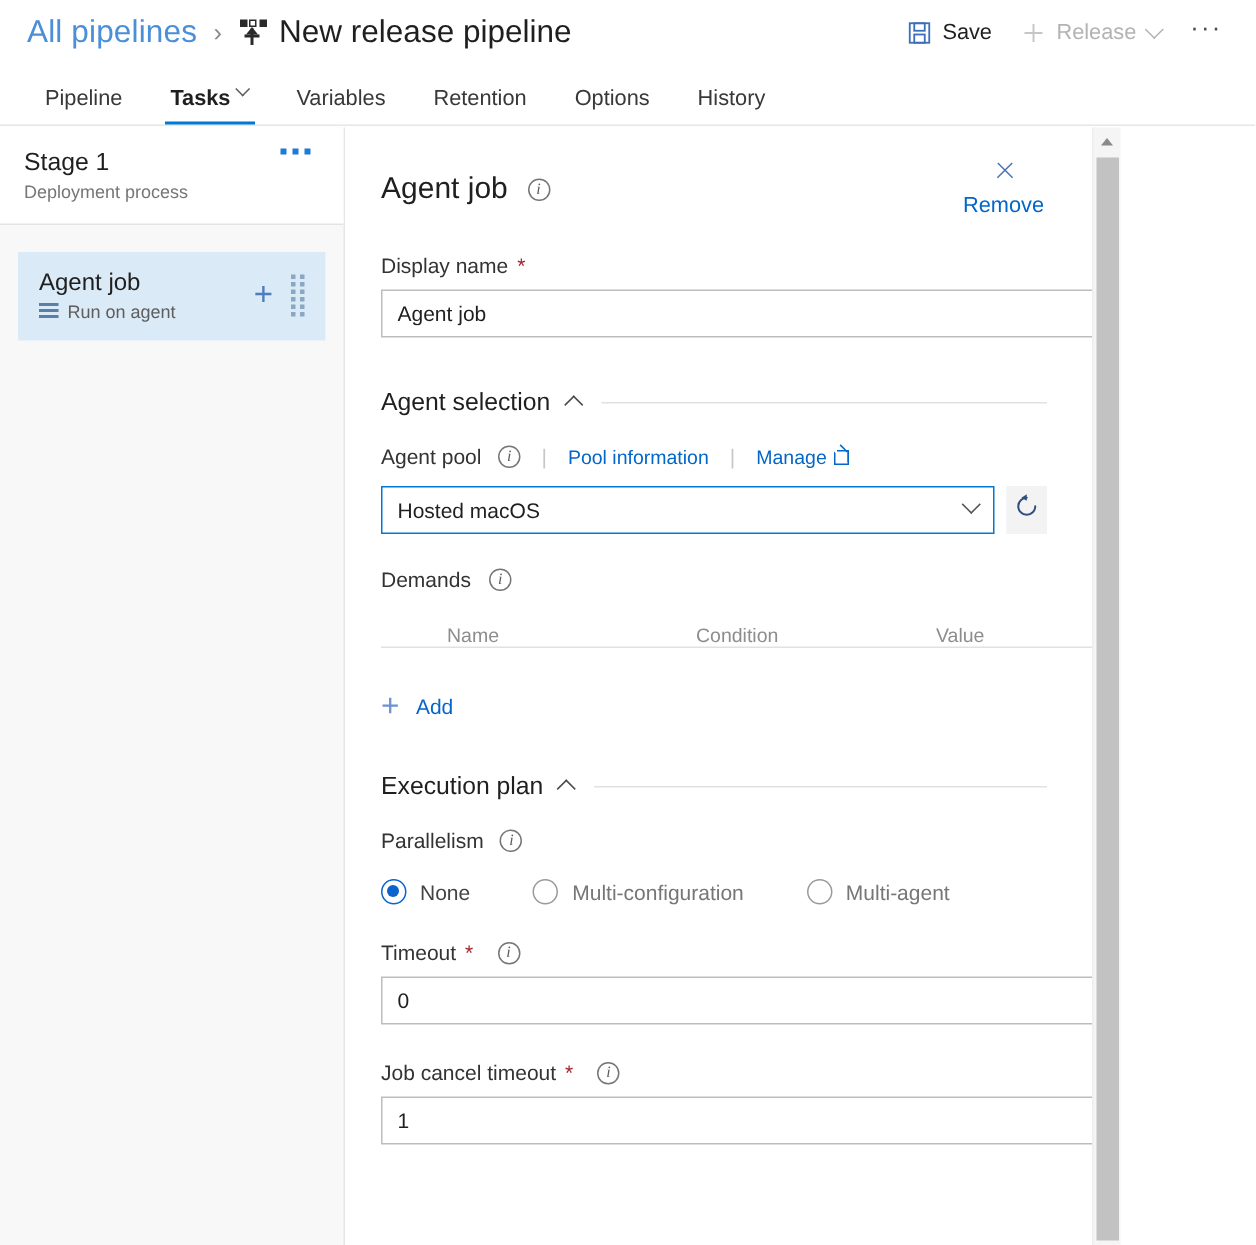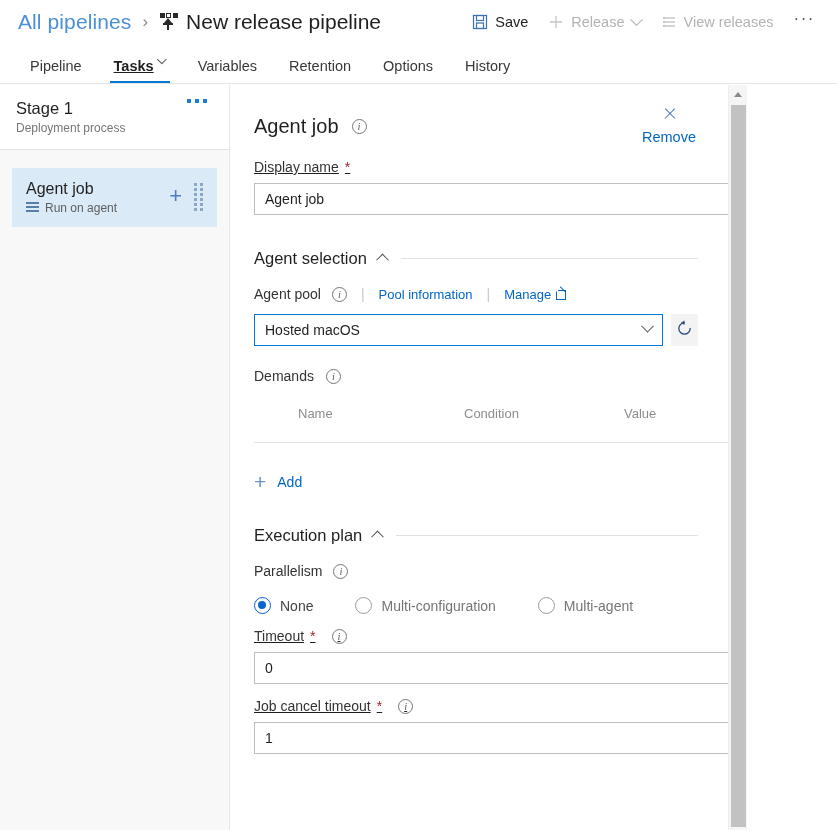--- a/index.html
+++ b/index.html
@@ -56,21 +56,21 @@
   .tabs {
     position: absolute; left: 0; top: 44px; width: 837px; height: 40px;
     display: flex; align-items: flex-end; padding-left: 18px;
     border-bottom: 1px solid #e6e6e6; background: #fff;
   }
   .tab {
     position: relative; font-size: 14.5px; color: #383838;
     padding: 0 12px 9px 12px; margin-right: 8px; cursor: pointer;
     display: flex; gap: 5px;
   }
-  .tab.active { color: #1f1f1f; font-weight: 600; text-decoration: underline; }
+  .tab.active { color: #1f1f1f; font-weight: 600; }
   .tab.active::after {
     content: ""; position: absolute; left: 8px; right: 8px; bottom: 0;
     height: 2px; background: #0078d4;
   }
   .tab .cv { width: 7px; height: 7px; border-right: 1.3px solid #5a5a5a; border-bottom: 1.3px solid #5a5a5a;
              transform: rotate(45deg) translate(-2px,-1px); }
 
   
   .sidebar {
     position: absolute; left: 0; top: 85px; width: 230px; bottom: 0;
@@ -123,21 +123,21 @@
     margin-left: auto; display: flex; align-items: center; gap: 9px;
     color: #0366c9; font-size: 14.5px; cursor: pointer; flex-direction: column;
   }
   .x-icon { width: 13px; height: 13px; position: relative; }
   .x-icon::before, .x-icon::after {
     content: ""; position: absolute; left: 0; top: 6px; width: 14px; height: 1.4px; background: #4a72b5;
   }
   .x-icon::before { transform: rotate(45deg); }
   .x-icon::after { transform: rotate(-45deg); }
 
-  .field { margin-top: 14px; text-decoration: underline; }
+  .field { margin-top: 24px; }
   .flabel { font-size: 14px; color: #333; display: flex; align-items: center; gap: 6px; margin-bottom: 8px; }
   .req { color: #a4262c; font-size: 14px; line-height: 10px; }
   .flabel .info-i { margin-left: 10px; }
   .txtinput {
     width: 541px; height: 32px; border: 1px solid #bdbdbd; background: #fff;
     font-size: 14px; color: #1f1f1f; padding: 0 10px; outline: none;
     font-family: "Liberation Sans", sans-serif;
   }
 
   .section-head { display: flex; align-items: center; margin-top: 34px; }
@@ -183,21 +183,21 @@
     width: 32px; height: 32px; background: #f3f3f3; border: 1px solid #f3f3f3;
     display: flex; align-items: center; justify-content: center; cursor: pointer;
   }
   .help-note { font-size: 13px; color: #6a6a6a; margin-top: 11px; }
   .help-note .lnk { font-size: 13px; }
 
   .demands-label { display:flex; align-items:center; margin-top: 22px; font-size: 14px; color:#333; }
   .demands-label .info-i { margin-left: 12px; }
 
   .dtable { width: 492px; margin-top: 22px; }
-  .dthead { display: flex; font-size: 13px; color: #8d8d8d; padding-bottom: 21px; border-bottom: 1px solid #e1e1e1; }
+  .dthead { display: flex; font-size: 13px; color: #8d8d8d; padding-bottom: 0; border-bottom: 1px solid #e1e1e1; }
   .dth.c1 { width: 210px; padding-left: 44px; }
   .dth.c2 { width: 160px; }
   .dth.c3 { width: 100px; }
   .add-row { display: flex; align-items: center; gap: 11px; margin-top: 28px; cursor: pointer; }
   .add-plus { font-size: 21px; color: #6d93cf; font-weight: 300; line-height: 1; }
   .add-text { color: #0366c9; font-size: 14px; }
 
   .radio-row { display: flex; align-items: center; margin-top: 18px; gap: 0; }
   .radio { display: flex; align-items: center; gap: 9px; cursor: pointer; margin-right: 42px; }
   .rdot {
@@ -265,29 +265,20 @@
       <div class="tb-item disabled">
         <span>
           <svg width="16" height="16" viewBox="0 0 16 16">
             <path d="M8 2 V14 M2 8 H14" stroke="#c6c6c6" stroke-width="1.3"></path>
           </svg>
         </span>
         <span>Release</span>
         <span class="chev-sm"></span>
       </div>
 
-      <div class="tb-item disabled">
-        <span>
-          <svg width="16" height="16" viewBox="0 0 16 16">
-            <path d="M2 4 H14 M2 8 H14 M2 12 H14" stroke="#c6c6c6" stroke-width="1.3"></path>
-            <path d="M2 4 H4 M2 8 H4 M2 12 H4" stroke="#c6c6c6" stroke-width="1.8"></path>
-          </svg>
-        </span>
-        <span>View releases</span>
-      </div>
 
       <div class="tb-more">···</div>
     </div>
   </div>
 
   <div class="tabs">
     <div class="tab">
       <span>Pipeline</span>
     </div>
     <div class="tab active">

